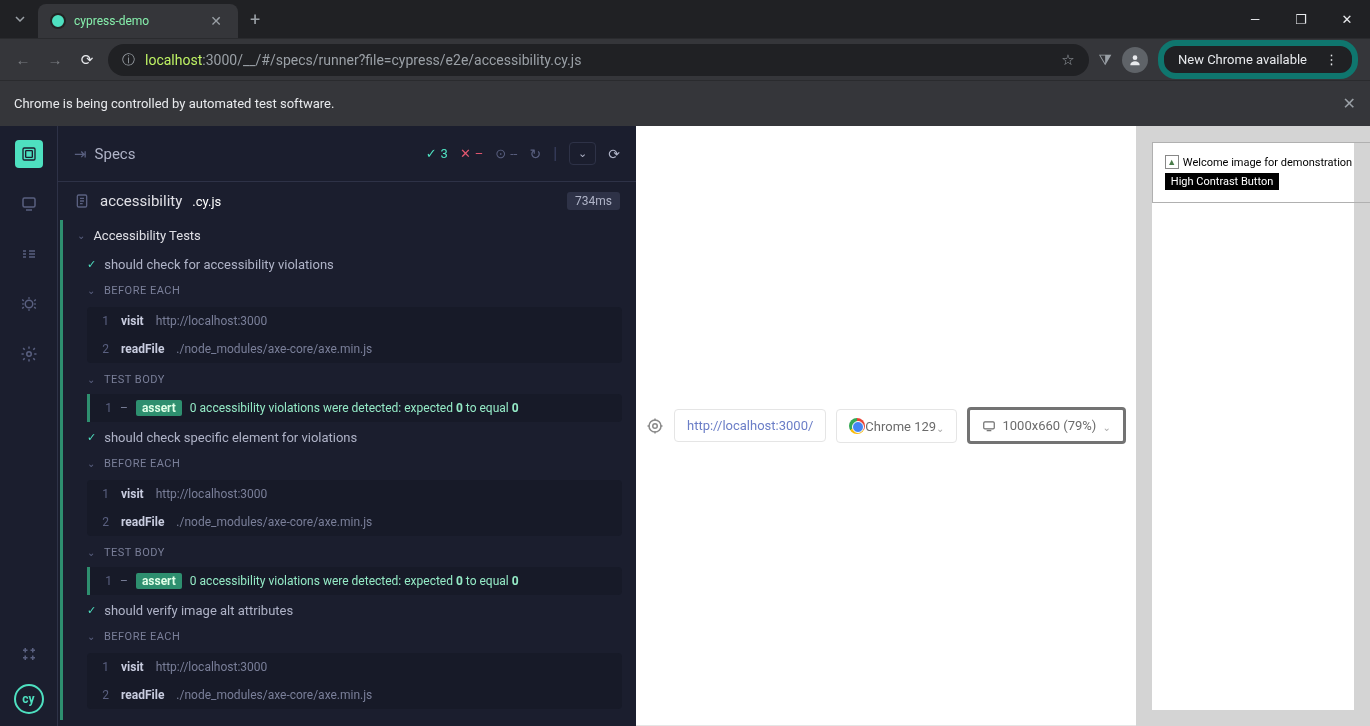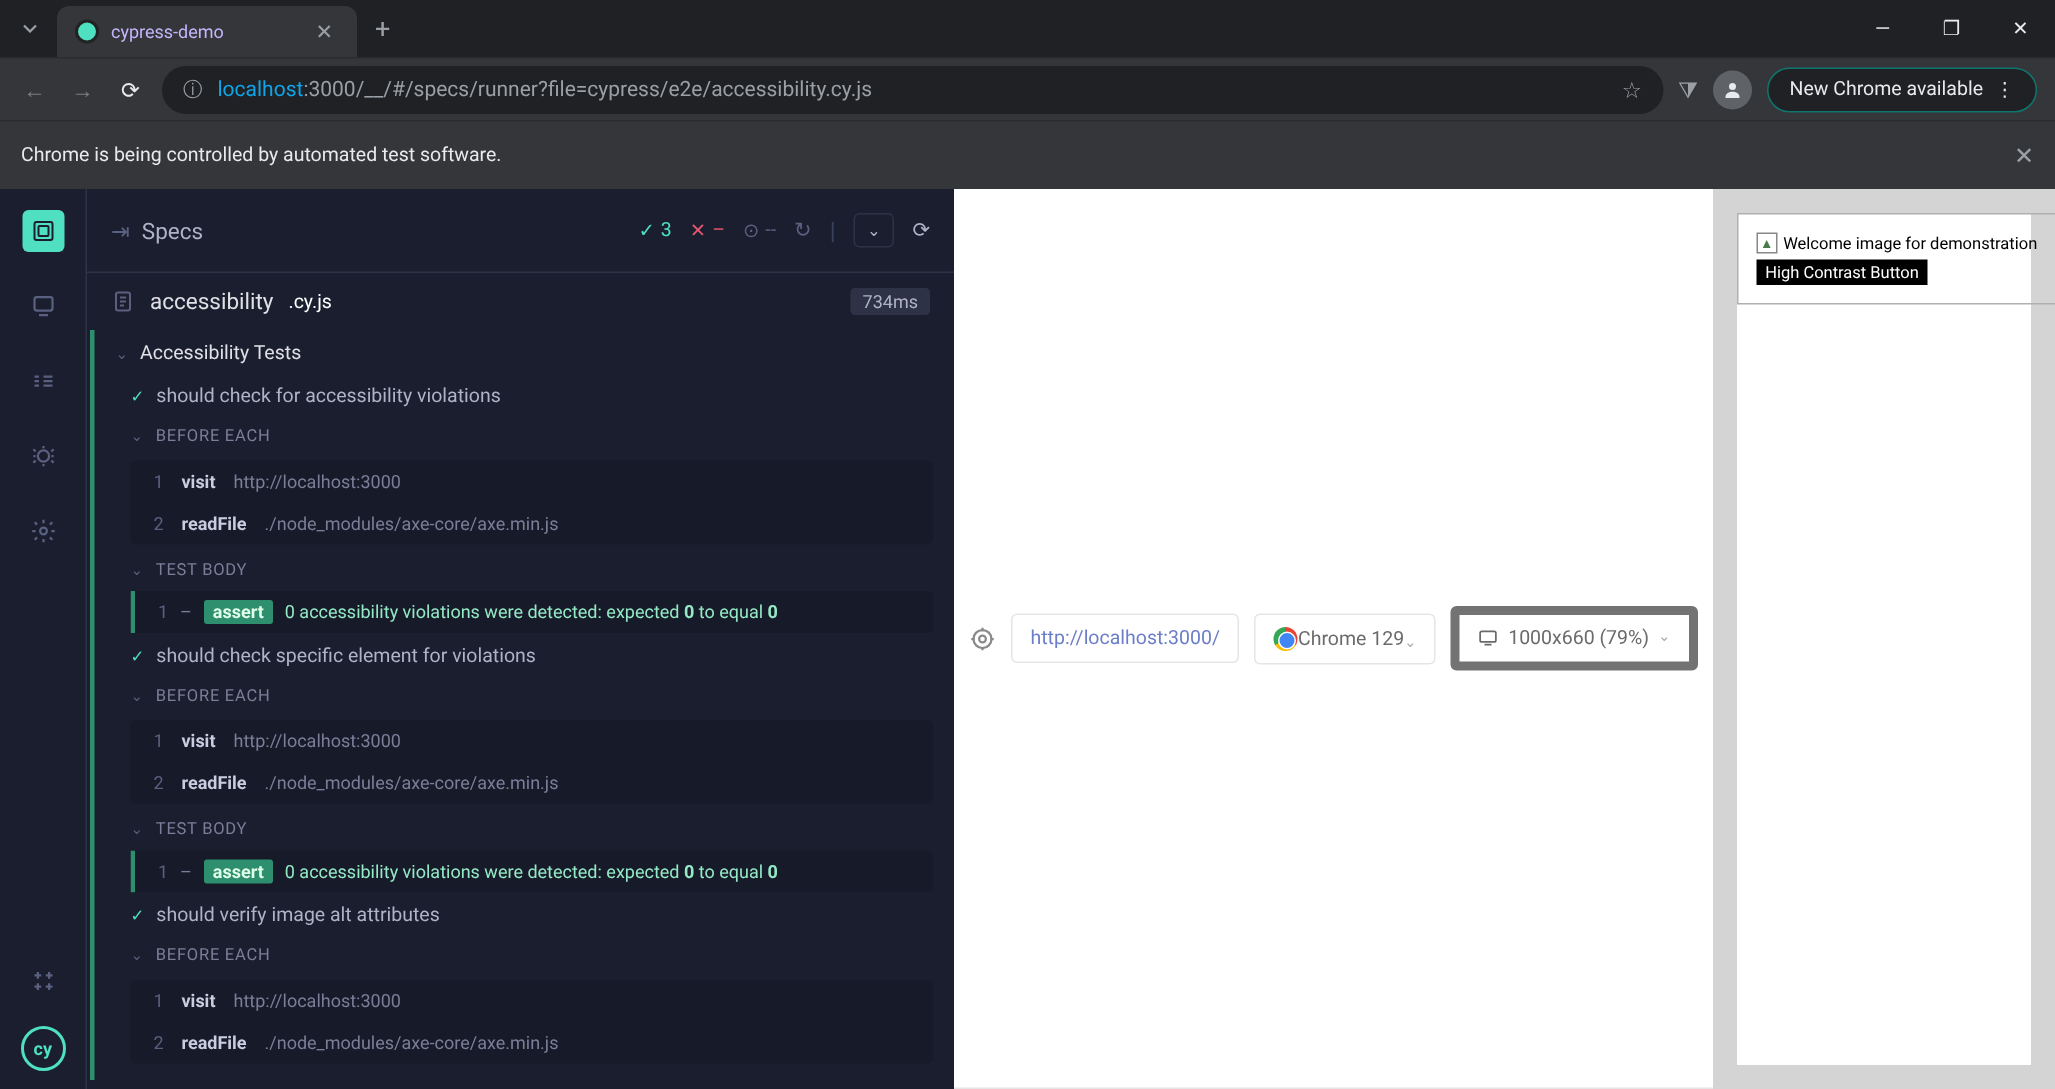--- a/index.html
+++ b/index.html
@@ -2,35 +2,35 @@
 <html><head>
 <meta charset="utf-8">
 <style>
 *{margin:0;padding:0;box-sizing:border-box;font-family:-apple-system,BlinkMacSystemFont,"Segoe UI",Roboto,sans-serif}
 body{background:#1a1a1a;width:1370px;height:726px;overflow:hidden;color:#e0e0e0}
 .browser-chrome{background:#202124;height:126px}
 .tab-bar{display:flex;align-items:center;height:38px;padding:0 8px;background:#202124}
 .tab-dropdown{width:24px;height:24px;display:flex;align-items:center;justify-content:center;color:#9aa0a6;cursor:pointer}
 .tab{display:flex;align-items:center;background:#35363a;border-radius:8px 8px 0 0;padding:6px 12px;margin-left:6px;min-width:200px;height:34px;margin-top:4px}
 .tab-icon{width:16px;height:16px;background:#4ee0c0;border-radius:50%;border:2px solid #222;margin-right:8px}
-.tab-title{font-size:12px;color:#c4b5fd;flex:1}
+.tab-title{font-size:12px;color:#86efac;flex:1}
 .tab-close{color:#9aa0a6;font-size:14px;cursor:pointer;padding:0 4px}
 .new-tab{color:#9aa0a6;font-size:18px;margin-left:12px;cursor:pointer}
 .window-controls{position:absolute;right:0;top:0;display:flex;height:38px}
 .win-btn{width:46px;display:flex;align-items:center;justify-content:center;color:#e8eaed;cursor:pointer;font-size:13px}
 .addr-bar{display:flex;align-items:center;height:42px;padding:0 12px;background:#35363a;gap:10px;border-top:1px solid #2a2b2e}
 .nav-btn{color:#7a7d82;font-size:15px;cursor:pointer;width:22px;text-align:center}
 .nav-btn.active{color:#e8eaed}
 .url-box{flex:1;display:flex;align-items:center;background:#202124;border-radius:18px;height:32px;padding:0 14px;gap:10px}
 .url-info{color:#9aa0a6;font-size:13px}
 .url-text{font-size:14px;color:#e8eaed}
-.url-host{color:#0ea5e9}
+.url-host{color:#bef264}
 .url-path{color:#9aa0a6}
 .addr-icon{color:#9aa0a6;font-size:15px;cursor:pointer}
-.new-chrome{background:#202124;border:1px solid #0f766e;border-radius:18px;padding:6px 14px;font-size:13px;color:#e8eaed;cursor:pointer;display:flex;align-items:center;gap:8px}
+.new-chrome{background:#202124;border:6px solid #0f766e;border-radius:18px;padding:6px 14px;font-size:13px;color:#e8eaed;cursor:pointer;display:flex;align-items:center;gap:18px}
 .profile-circle{width:26px;height:26px;border-radius:50%;background:#5f6368;display:flex;align-items:center;justify-content:center;font-size:14px;color:#e8eaed}
 .info-bar{display:flex;align-items:center;justify-content:space-between;height:46px;padding:0 14px;background:#35363a;border-top:1px solid #2a2b2e;font-size:13px;color:#e8eaed}
 .info-close{color:#9aa0a6;cursor:pointer;font-size:16px}
 .app{display:flex;height:600px;background:#1b1e2e}
 .left-rail{width:58px;background:#1b1e2e;border-right:1px solid #2e3247;display:flex;flex-direction:column;align-items:center;padding-top:14px;gap:22px}
 .rail-icon{color:#5a6080;font-size:17px;cursor:pointer;width:28px;height:28px;display:flex;align-items:center;justify-content:center}
 .rail-icon.active{background:#4ee0c0;border-radius:4px;color:#1b1e2e}
 .rail-bottom{margin-top:auto;margin-bottom:12px;display:flex;flex-direction:column;gap:16px;align-items:center}
 .cy-logo{width:30px;height:30px;border:2px solid #4ee0c0;border-radius:50%;display:flex;align-items:center;justify-content:center;font-size:12px;color:#4ee0c0;font-weight:bold}
 .reporter{width:578px;background:#1b1e2e;display:flex;flex-direction:column;position:relative}
@@ -67,21 +67,21 @@
 .assert-dash{color:#7a7f99}
 .assert-text{color:#94eac6}
 .assert-val{color:#94eac6;font-weight:bold}
 .aut{flex:1;background:#fff;display:flex;flex-direction:row}
 .aut-header{display:flex;align-items:center;gap:10px;padding:10px;background:#fff;border-bottom:1px solid #e5e5e5}
 .aut-target{color:#8a8a8a;font-size:14px;cursor:pointer}
 .aut-url{flex:1;border:1px solid #e5e5e5;border-radius:4px;padding:8px 12px;font-size:13px;color:#6b7ec7}
 .aut-browser{border:1px solid #e5e5e5;border-radius:4px;padding:8px 12px;font-size:13px;color:#6b6b6b;display:flex;align-items:flex-end;gap:0;cursor:pointer}
 .chrome-ico{width:16px;height:16px;border-radius:50%;background:conic-gradient(#EA4335 0 120deg,#FBBC05 120deg 240deg,#34A853 240deg 360deg);position:relative}
 .chrome-ico::after{content:'';position:absolute;top:3px;left:3px;width:10px;height:10px;border-radius:50%;background:#4285F4;border:1.5px solid #fff}
-.aut-viewport{border:6px solid #737373;border-radius:4px;padding:8px 12px;font-size:13px;color:#6b6b6b;display:flex;align-items:flex-start;gap:6px;cursor:pointer}
+.aut-viewport{border:3px solid #737373;border-radius:4px;padding:8px 12px;font-size:13px;color:#6b6b6b;display:flex;align-items:flex-end;gap:6px;cursor:pointer}
 .aut-frame{flex:1;background:#d4d4d4;padding:16px;overflow:auto}
 .aut-content{background:#fff;width:100%;height:100%;padding:0}
 .app-preview{border:1px solid #b0b0b0;width:240px;margin:0;padding:12px}
 .app-h1{font-family:Georgia,serif;font-size:24px;font-weight:bold;color:#000;margin-bottom:12px}
 .broken-img{display:flex;align-items:center;gap:4px;font-size:11px;color:#000}
 .broken-icon{width:14px;height:14px;border:1px solid #888;display:inline-flex;align-items:center;justify-content:center;font-size:9px;color:#4a7c4a}
 .hc-btn{background:#000;color:#fff;font-size:11px;padding:2px 6px;margin-top:4px;display:inline-block;cursor:pointer}
 svg{display:block}
 </style>
 </head>

